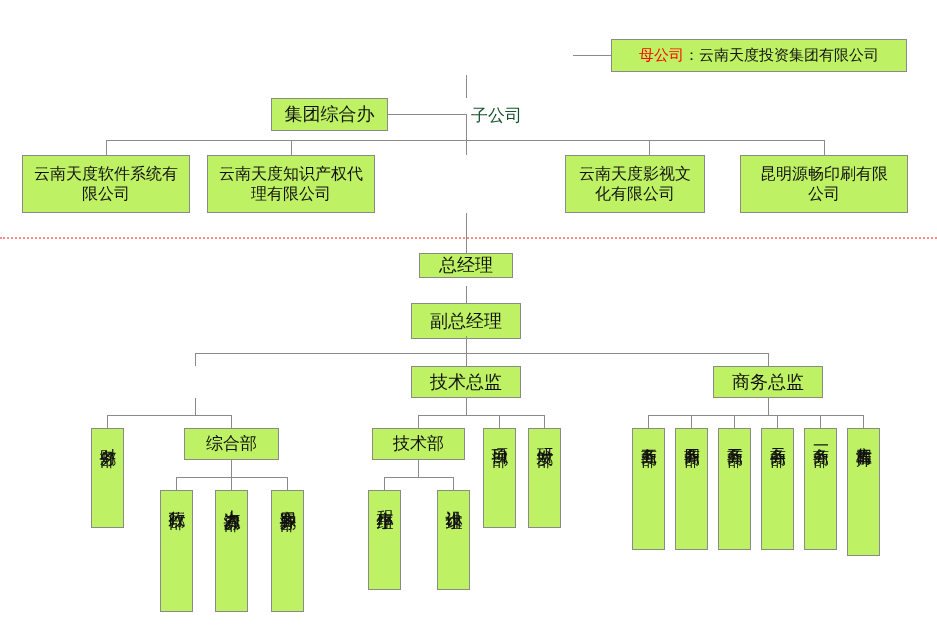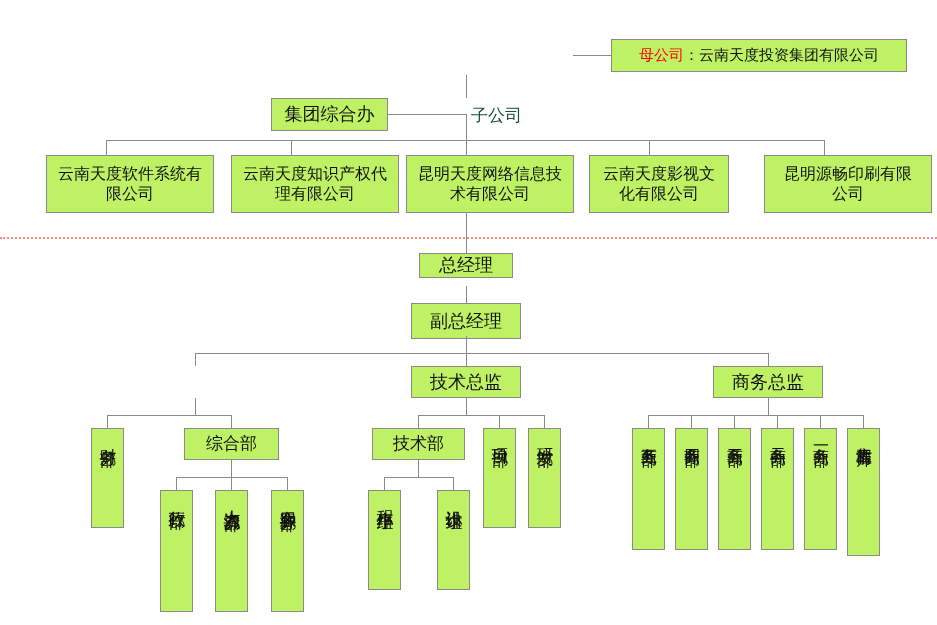--- a/index.html
+++ b/index.html
@@ -16,21 +16,21 @@
     border:1px solid #8a8a8a;background:#bef264;color:#111;
     display:flex;align-items:center;justify-content:center;
     text-align:center;line-height:1.25;
   }
   .node.root{
     background:#000000;border:1px solid #000000;color:#ffffff;
     font-size:25px;letter-spacing:1px;
   }
   .node.h18{font-size:18px;}
   .node.h17{font-size:17px;}
-  .node.h16{font-size:16px;margin-left:24px;}
+  .node.h16{font-size:16px;}
 
   
   .node.vert{
     writing-mode:vertical-rl;text-orientation:upright;
     justify-content:flex-start;align-items:center;
     padding-top:6px;font-size:17px;line-height:1.05;
     letter-spacing:1px;
   }
   .node.vert.small{font-size:16px;}
 
@@ -83,21 +83,20 @@
   <div class="ln h" style="left:106px;top:140px;width:718px;"></div>
 
   <div class="ln v" style="left:106px;top:140px;height:15px;"></div>
   <div class="ln v" style="left:291px;top:140px;height:15px;"></div>
   <div class="ln v" style="left:466px;top:140px;height:15px;"></div>
   <div class="ln v" style="left:649px;top:140px;height:15px;"></div>
   <div class="ln v" style="left:824px;top:140px;height:15px;"></div>
 
   <div class="node h16" style="left:22px;top:155px;width:168px;height:58px;padding:0 8px;">云南天度软件系统有限公司</div>
   <div class="node h16" style="left:207px;top:155px;width:168px;height:58px;padding:0 8px;">云南天度知识产权代理有限公司</div>
-  <div class="node h16" style="left:382px;top:155px;width:168px;height:58px;padding:0 8px;">昆明天度网络信息技术有限公司</div>
   <div class="node h16" style="left:565px;top:155px;width:140px;height:58px;padding:8px 8px;font-family:Liberation Serif, serif;">云南天度影视文化有限公司</div>
   <div class="node h16" style="left:740px;top:155px;width:168px;height:58px;padding:0 16px;">昆明源畅印刷有限公司</div>
 
   <div class="ln v" style="left:466px;top:213px;height:40px;"></div>
 
   <div class="divider" style="top:237px;"></div>
 
   <div class="node h18" style="left:419px;top:253px;width:94px;height:25px;">总经理</div>
 
   <div class="ln v" style="left:466px;top:286px;height:17px;"></div>

